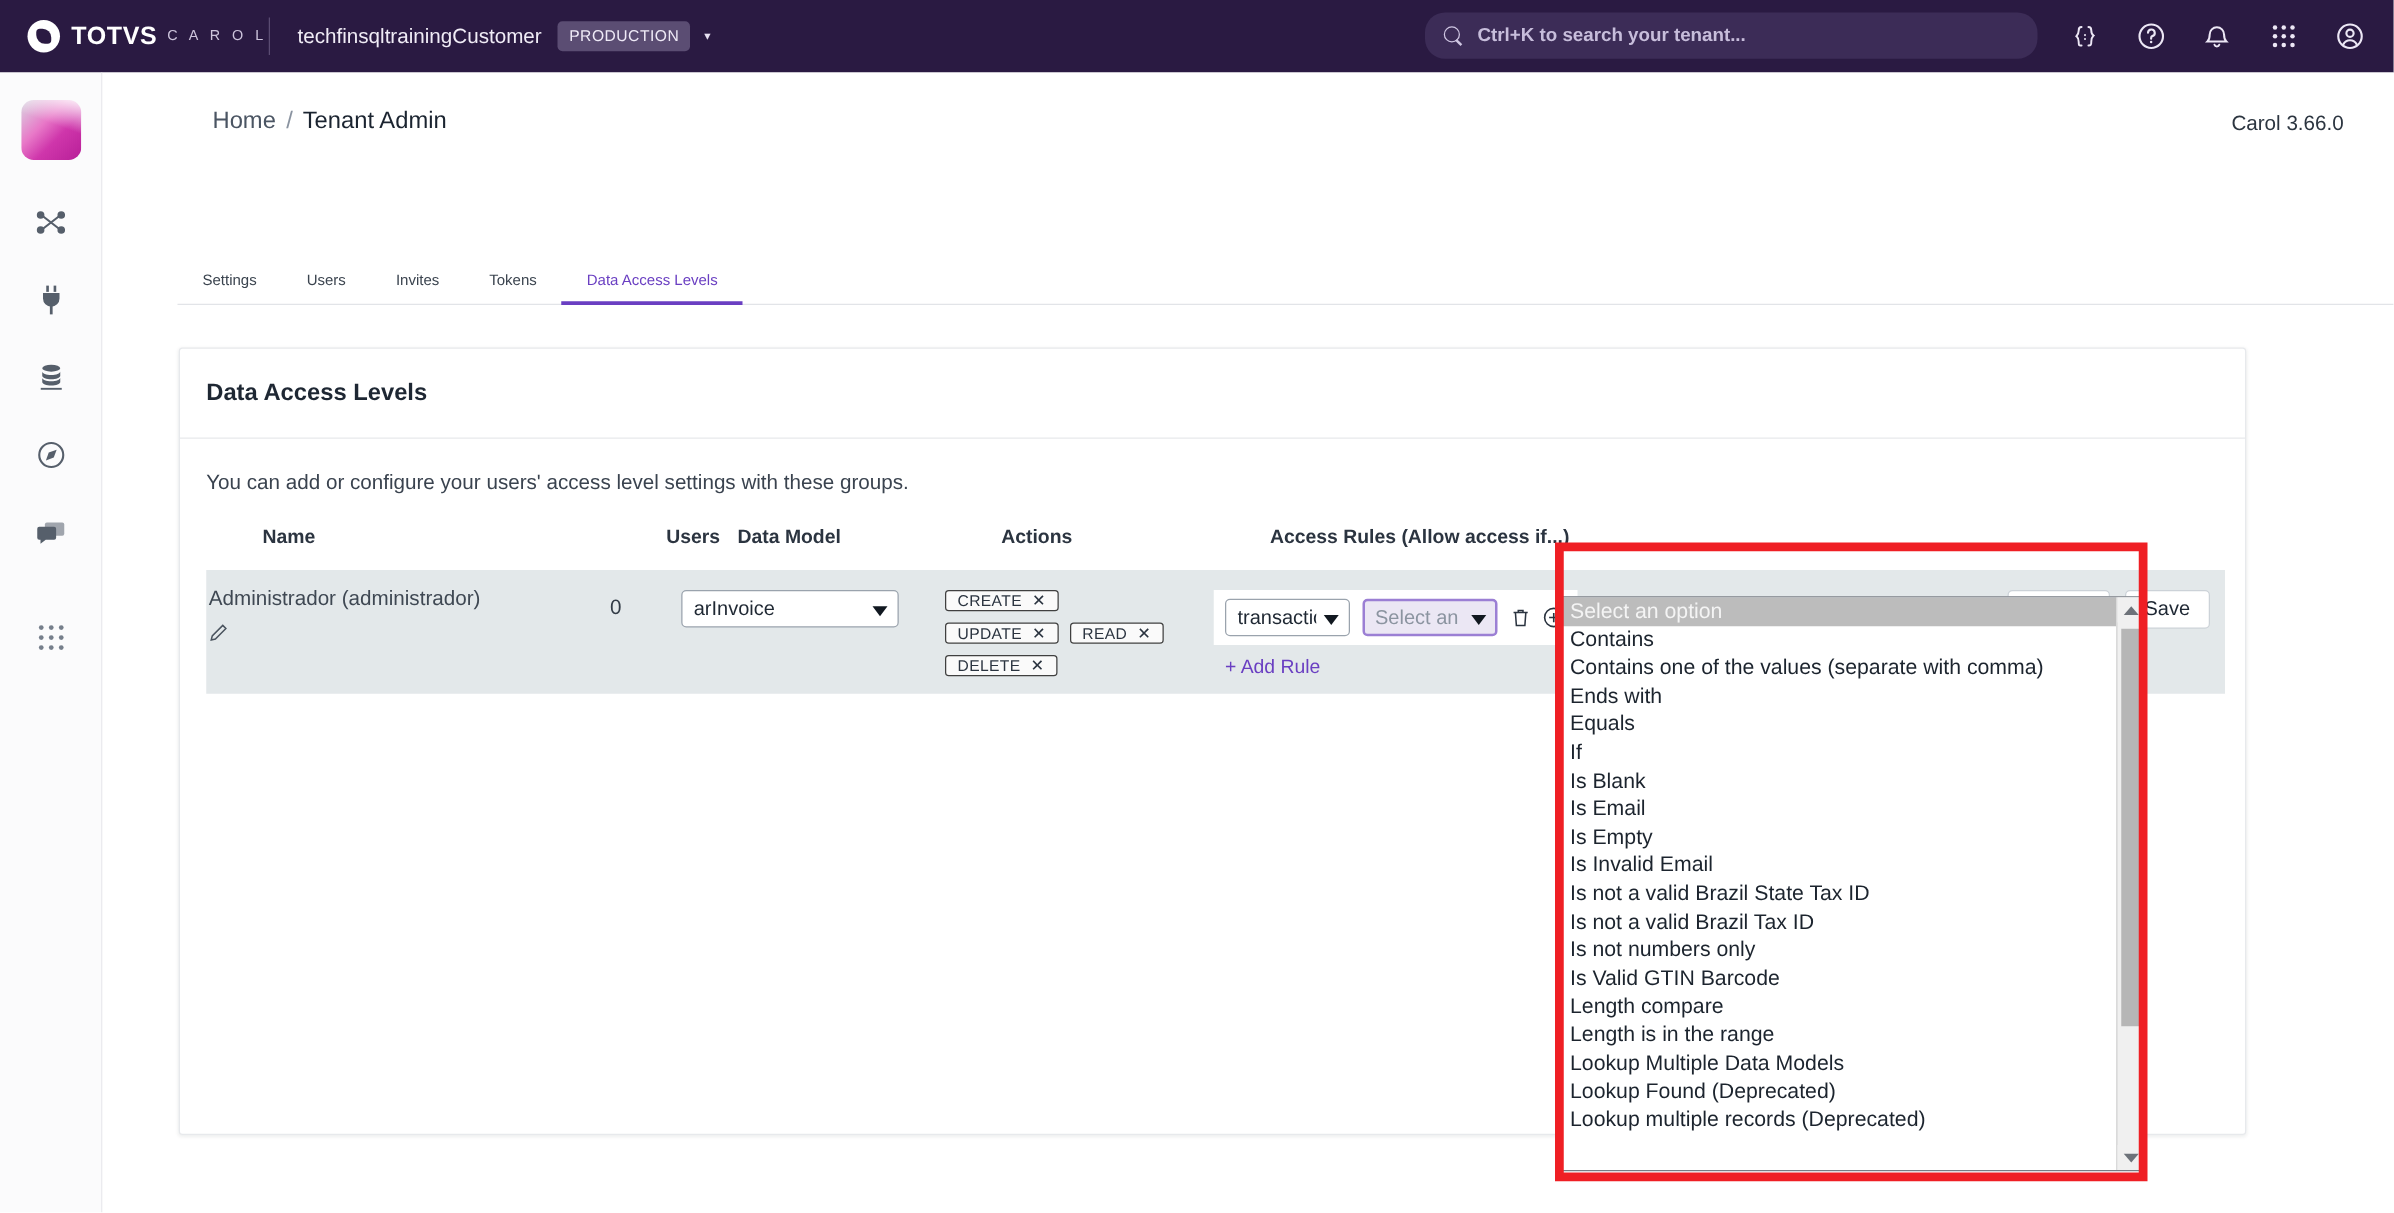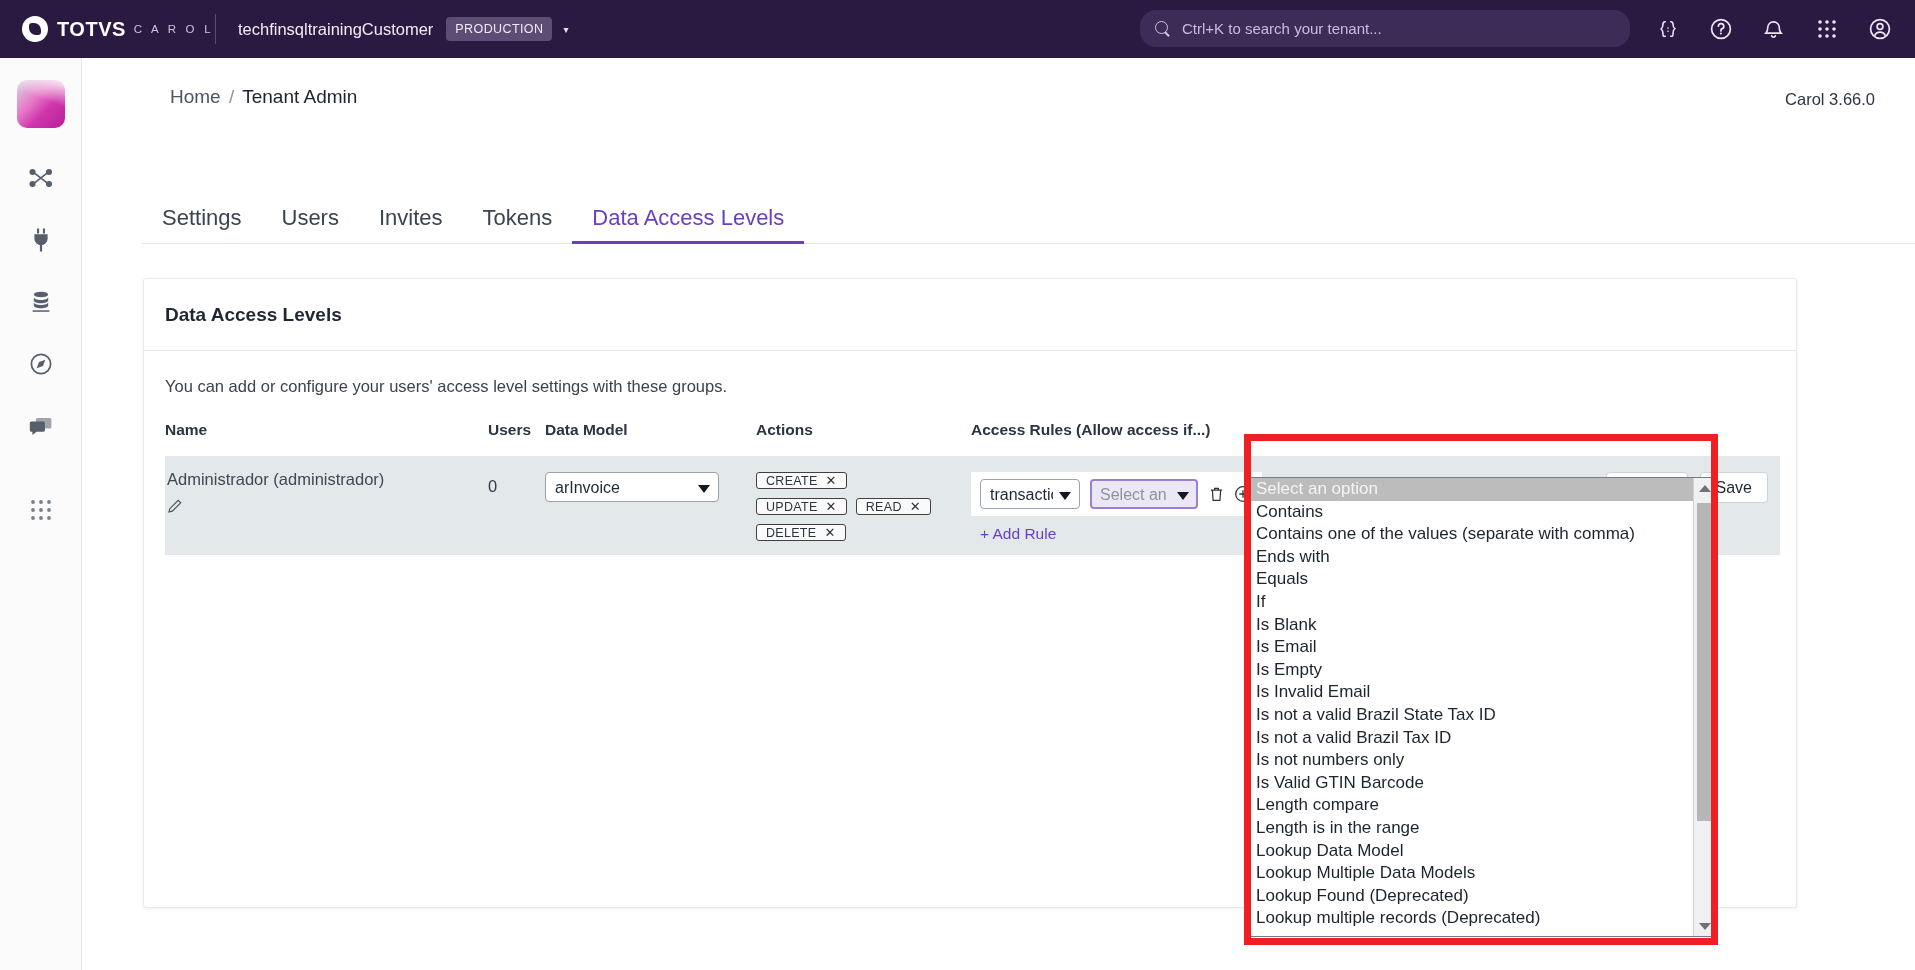--- a/index.html
+++ b/index.html
@@ -28,21 +28,21 @@
   .topbar-sep { width:1px; height:30px; background:#5a4b72; margin:0 0 0 0; }
   .tenant-name { color:#f0ecf6; font-size:16.5px; margin-left:22px; }
   .env-badge {
     margin-left:13px; background:#5b4d73; color:#efeaf7;
     font-size:12.5px; letter-spacing:0.4px; padding:5px 9px; border-radius:4px;
   }
   .env-caret { margin-left:11px; color:#e7e1f2; font-size:10px; }
   .search-wrap { position:absolute; left:1140px; top:10px; width:490px; height:37px; }
   .search-box {
     width:100%; height:100%; background:#3c2c57; border-radius:16px;
-    display:flex; align-items:center; padding-left:15px; cursor:text;
+    display:flex; align-items:center; padding-left:15px; cursor:text;font-weight:bold;
   }
   .search-ic { width:16px; height:16px; flex:none; position:relative; }
   .search-ic::before {
     content:""; position:absolute; left:0; top:0; width:11px; height:11px;
     border:1.6px solid #cfc6e2; border-radius:50%;
   }
   .search-ic::after {
     content:""; position:absolute; left:10px; top:10px; width:6px; height:1.6px;
     background:#cfc6e2; transform:rotate(45deg); transform-origin:left center;
   }
@@ -73,41 +73,41 @@
   
   .main { position:absolute; left:82px; top:58px; width:1833px; height:912px; background:#fff; overflow:hidden; }
   .crumb { position:absolute; left:88px; top:28px; font-size:19px; color:#4b5563; }
   .crumb .cur { color:#1b2430; font-weight:normal; }
   .crumb .sl { color:#8a93a0; margin:0 3px; }
   .version { position:absolute; right:40px; top:32px; font-size:16.5px; color:#2c3540; }
 
   .tabs { position:absolute; left:60px; top:142px; width:1773px; height:44px; display:flex; align-items:flex-end; }
   .tabs::after { content:""; position:absolute; left:0; right:0; bottom:0; height:1px; background:#e2e4e8; }
   .tab {
-    padding:0 20px 13px 20px; font-size:22px; color:#3b444f; cursor:pointer;
+    padding:0 20px 13px 20px; font-size:12px; color:#3b444f; cursor:pointer;
     position:relative; z-index:2;margin-top:40px;
   }
   .tab.active { color:#6a3fc2; }
   .tab.active::after {
     content:""; position:absolute; left:0; right:0; bottom:0; height:3px; background:#6a3fc2;
   }
 
   .card {
     position:absolute; left:61px; top:220px; width:1654px; height:630px;
     background:#fff; border:1px solid #e7e9ec; border-radius:3px;
     box-shadow:0 1px 3px rgba(20,25,35,.07);
   }
   .card-head { height:72px; border-bottom:1px solid #e7e9ec; display:flex; align-items:center; padding-left:21px; }
   .card-title { font-size:19px; font-weight:bold; color:#1e2733; }
   .card-body { padding:26px 0 0 21px; }
   .card-desc { font-size:16.5px; color:#3a434f; }
 
   .tbl { margin-top:25px; width:1615px; }
   .thead { display:flex; font-size:15.5px; font-weight:bold; color:#2b3440; padding-bottom:17px; }
-  .th-name { width:323px; }
+  .th-name { width:323px;margin-left:45px; }
   .th-users { width:57px; }
   .th-model { width:211px; }
   .th-actions { width:215px; }
   .th-rules { flex:1; }
 
   .trow {
     display:flex; background:#e3e8ea; min-height:86px; padding:14px 0 12px 0;
     position:relative;
   }
   .td-name { width:323px; padding-left:2px; }
@@ -454,21 +454,20 @@
         <div class="dd-opt">Is Blank</div>
         <div class="dd-opt">Is Email</div>
         <div class="dd-opt">Is Empty</div>
         <div class="dd-opt">Is Invalid Email</div>
         <div class="dd-opt">Is not a valid Brazil State Tax ID</div>
         <div class="dd-opt">Is not a valid Brazil Tax ID</div>
         <div class="dd-opt">Is not numbers only</div>
         <div class="dd-opt">Is Valid GTIN Barcode</div>
         <div class="dd-opt">Length compare</div>
         <div class="dd-opt">Length is in the range</div>
-        <div class="dd-opt">Lookup Data Model</div>
         <div class="dd-opt">Lookup Multiple Data Models</div>
         <div class="dd-opt">Lookup Found (Deprecated)</div>
         <div class="dd-opt">Lookup multiple records (Deprecated)</div>
       </div>
     <div class="dd-sb">
       <div class="sb-arrow up">
           <i></i>
         </div>
       <div class="sb-thumb"></div>
       <div class="sb-arrow down">

